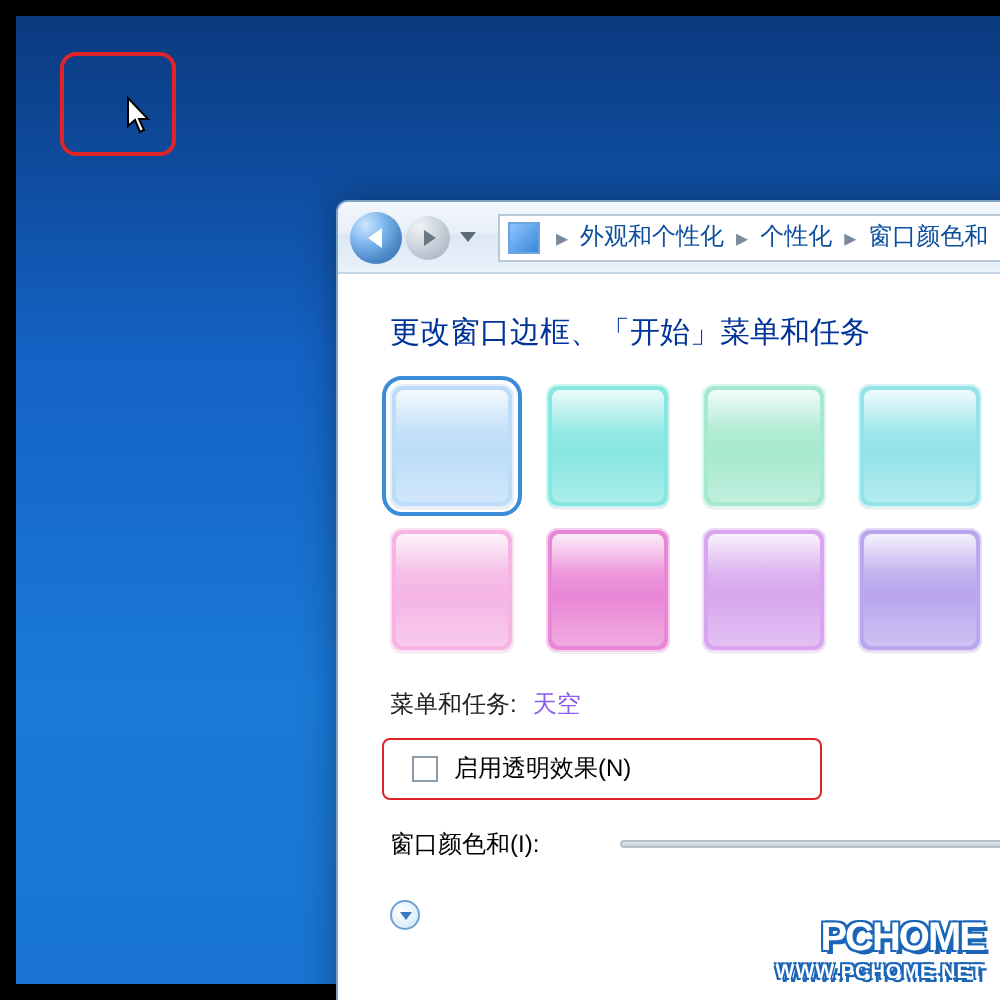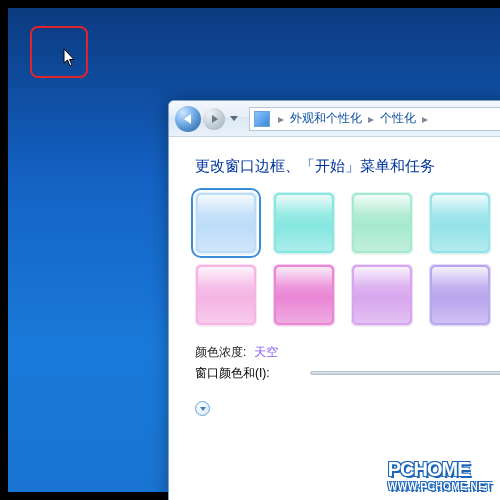--- a/index.html
+++ b/index.html
@@ -173,21 +173,21 @@
 .expander .circ .dn {
   width: 0; height: 0;
   border-left: 3px solid transparent; border-right: 3px solid transparent;
   border-top: 4px solid #3b7abf;
 }
 .watermark {
   position: absolute;
   right: 8px; bottom: 8px;
   color: #fff;
   font-family: Arial, sans-serif;
-  text-align: left;
+  text-align: right;
   text-shadow: 2px 2px 0 #1b65b8, -1px -1px 0 #1b65b8, 1px -1px 0 #1b65b8, -1px 1px 0 #1b65b8;
 }
 .watermark .big { font-size: 20px; font-weight: 900; letter-spacing: -1px; }
 .watermark .small { font-size: 10px; font-weight: 700; letter-spacing: 0.5px; }
 </style>
 </head>
 <body>
 
 <div class="desktop">
   <div class="highlight-box-top"></div>
@@ -206,42 +206,47 @@
       <div class="nav-drop">
           <div class="tri"></div>
         </div>
       <div class="addr">
         <div class="addr-icon"></div>
         <span class="sep">▸</span>
         <span class="seg">外观和个性化</span>
         <span class="sep">▸</span>
         <span class="seg">个性化</span>
         <span class="sep">▸</span>
+        <span class="seg">窗口颜色和</span>
       </div>
     </div>
 
     <div class="content">
       <div class="page-title">更改窗口边框、「开始」菜单和任务</div>
 
       <div class="swatches">
           <div class="swatch sel" style="background: rgb(188, 220, 248);"></div>
           <div class="swatch" style="background: rgb(134, 230, 224);"></div>
           <div class="swatch" style="background: rgb(166, 233, 207);"></div>
           <div class="swatch" style="background: rgb(147, 227, 233);"></div>
           <div class="swatch" style="background: rgb(245, 180, 228);"></div>
           <div class="swatch" style="background: rgb(233, 134, 213);"></div>
           <div class="swatch" style="background: rgb(215, 166, 238);"></div>
           <div class="swatch" style="background: rgb(185, 166, 238);"></div>
         </div>
 
       <div class="row-label">
-        <span>颜色浓度:</span>
+        <span>菜单和任务:</span>
         <span class="row-value">天空</span>
       </div>
 
+      <div class="checkbox-row">
+        <div class="checkbox"></div>
+        <span>启用透明效果(N)</span>
+      </div>
 
       <div class="slider-row">
         <span>窗口颜色和(I):</span>
         <div class="slider">
           <div class="slider-track"></div>
         </div>
       </div>
 
       <div class="expander">
         <div class="circ">

